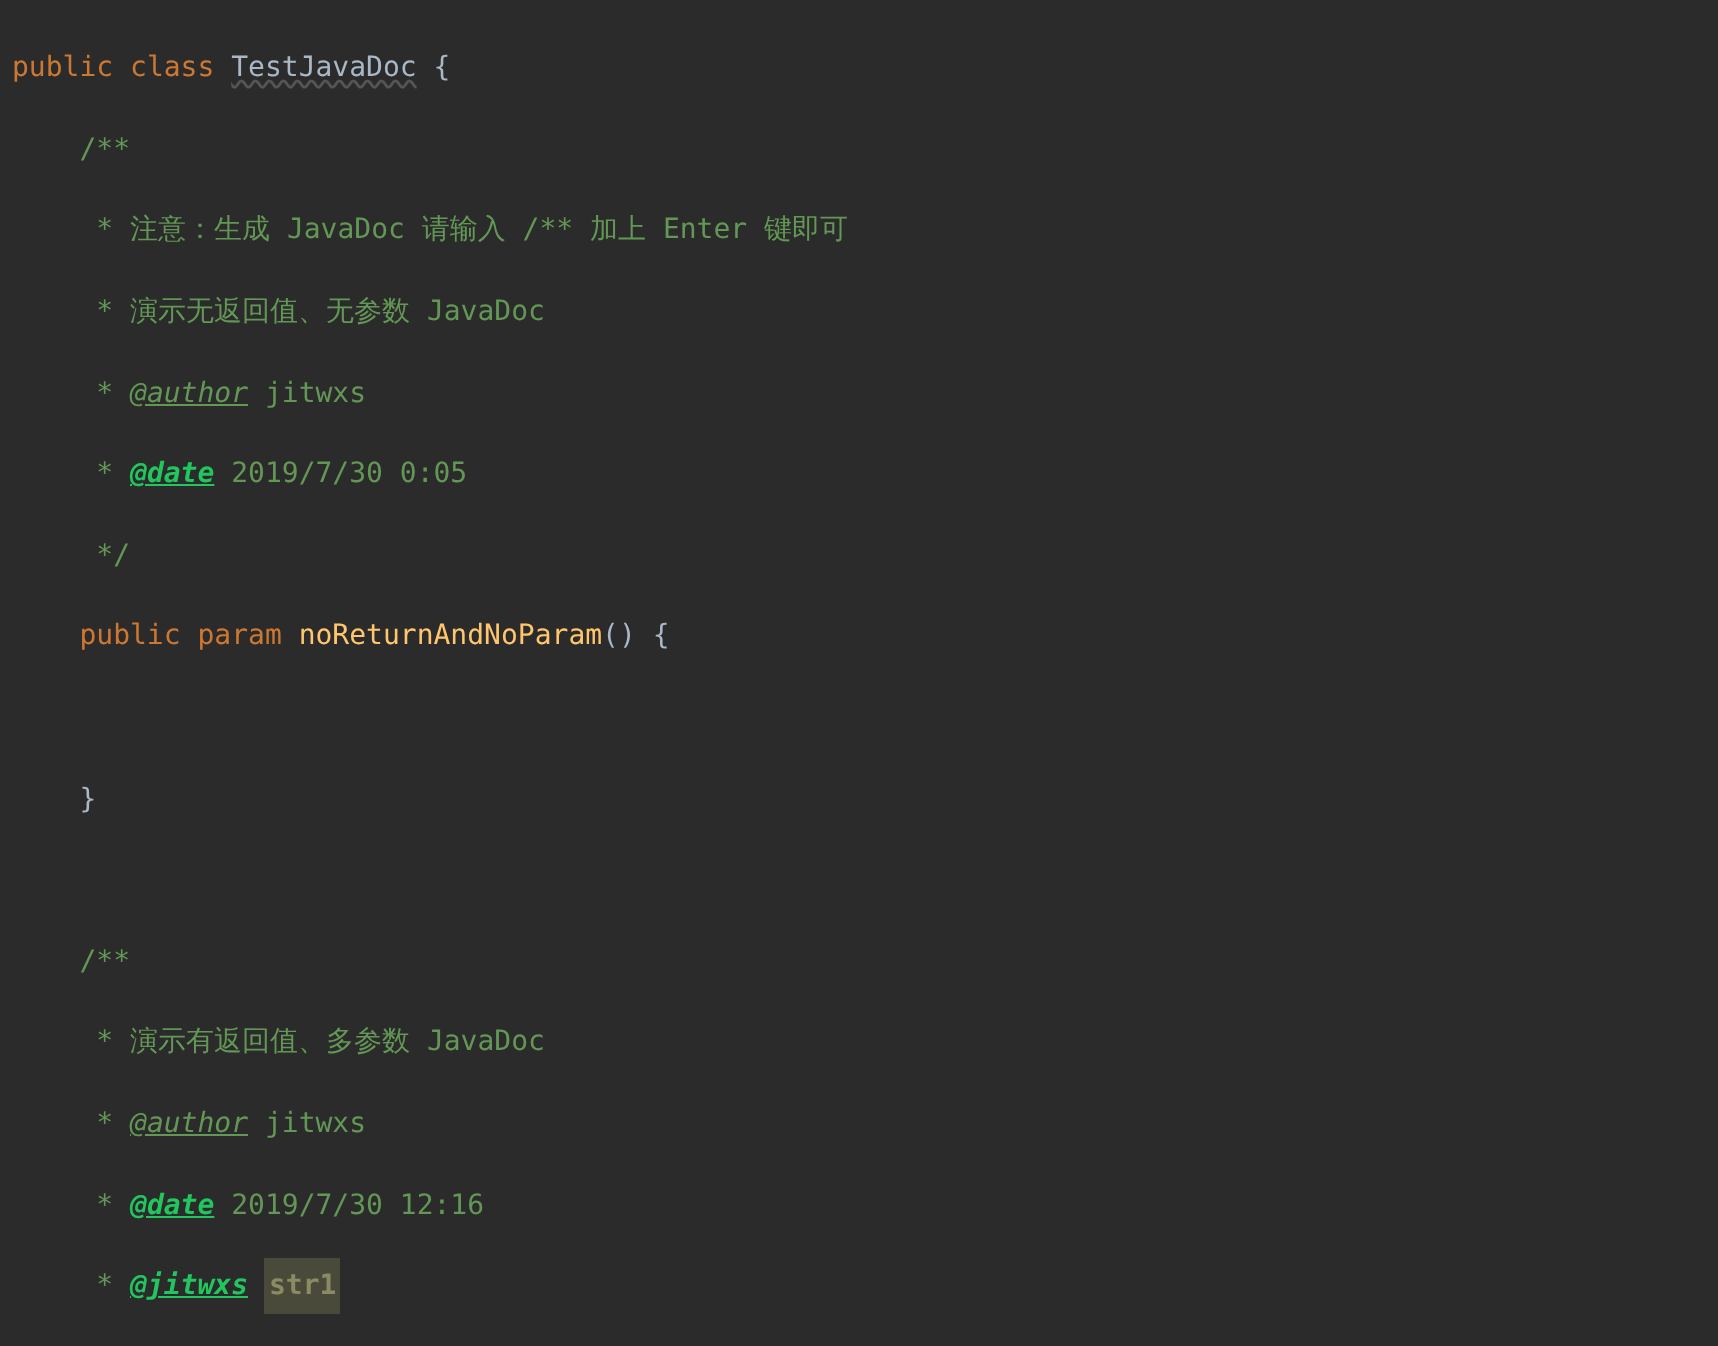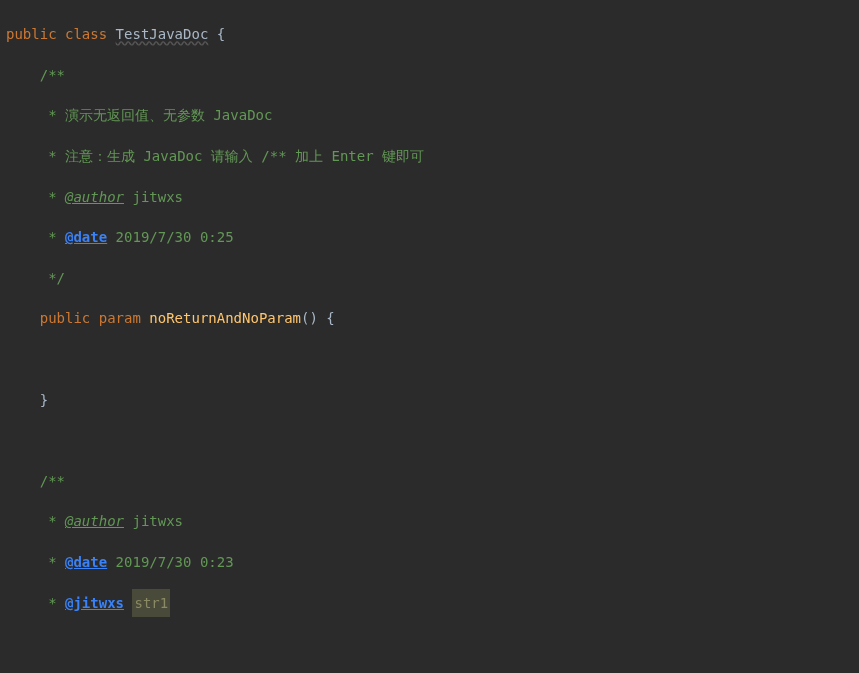--- a/index.html
+++ b/index.html
@@ -20,45 +20,46 @@
     }
     .line {
       display: block;
       min-height: 20px;
     }
     .kw { color: #cc7832; }
     .class-name { color: #a9b7c6; text-decoration: underline; text-decoration-style: wavy; text-decoration-color: #555; }
     .method-name { color: #ffc66d; text-decoration-style: dotted; text-decoration-color: #666; }
     .comment { color: #629755; }
     .comment-star { color: #629755; }
-    .tag { color: #3b82f6; text-decoration: underline; font-weight: bold; }
+    .tag { color: #22c55e; font-style: italic; text-decoration: underline; font-weight: bold; }
     .tag-author { color: #629755; font-style: italic; text-decoration: underline; font-weight: normal; }
     .comment-text { color: #629755; }
-    .param-name { color: #8a8a65; background: #4a4a3a; padding: 6px 2px; }
+    .param-name { color: #8a8a65; background: #4a4a3a; padding: 6px 2px; font-weight: bold; }
     .punct { color: #a9b7c6; }
     .brace { color: #a9b7c6; }
   </style>
 </head>
 <body>
 
 <div class="code-editor">
 <span class="line"><span class="kw">public</span> <span class="kw">class</span> <span class="class-name">TestJavaDoc</span> <span class="brace">{</span></span>
 <span class="line">    <span class="comment">/**</span></span>
+<span class="line">    <span class="comment-star"> *</span> <span class="comment-text">注意：</span><span class="comment-text">生成 JavaDoc 请输入 /** 加上 Enter 键即可</span></span>
 <span class="line">    <span class="comment-star"> *</span> <span class="comment-text">演示无返回值、无参数 JavaDoc</span></span>
-<span class="line">    <span class="comment-star"> *</span> <span class="comment-text">注意：</span><span class="comment-text">生成 JavaDoc 请输入 /** 加上 Enter 键即可</span></span>
 <span class="line">    <span class="comment-star"> *</span> <span class="tag-author">@author</span> <span class="comment-text">jitwxs</span></span>
-<span class="line">    <span class="comment-star"> *</span> <span class="tag">@date</span> <span class="comment-text">2019/7/30 0:25</span></span>
+<span class="line">    <span class="comment-star"> *</span> <span class="tag">@date</span> <span class="comment-text">2019/7/30 0:05</span></span>
 <span class="line">    <span class="comment"> */</span></span>
 <span class="line">    <span class="kw">public</span> <span class="kw">param</span> <span class="method-name">noReturnAndNoParam</span><span class="punct">() {</span></span>
 <span class="line"> </span>
 <span class="line">    <span class="brace">}</span></span>
 <span class="line"> </span>
 <span class="line">    <span class="comment">/**</span></span>
+<span class="line">    <span class="comment-star"> *</span> <span class="comment-text">演示有返回值、多参数 JavaDoc</span></span>
 <span class="line">    <span class="comment-star"> *</span> <span class="tag-author">@author</span> <span class="comment-text">jitwxs</span></span>
-<span class="line">    <span class="comment-star"> *</span> <span class="tag">@date</span> <span class="comment-text">2019/7/30 0:23</span></span>
+<span class="line">    <span class="comment-star"> *</span> <span class="tag">@date</span> <span class="comment-text">2019/7/30 12:16</span></span>
 <span class="line">    <span class="comment-star"> *</span> <span class="tag">@jitwxs</span> <span class="param-name">str1</span></span>
 
 
 
 
 
 
 
 
 

